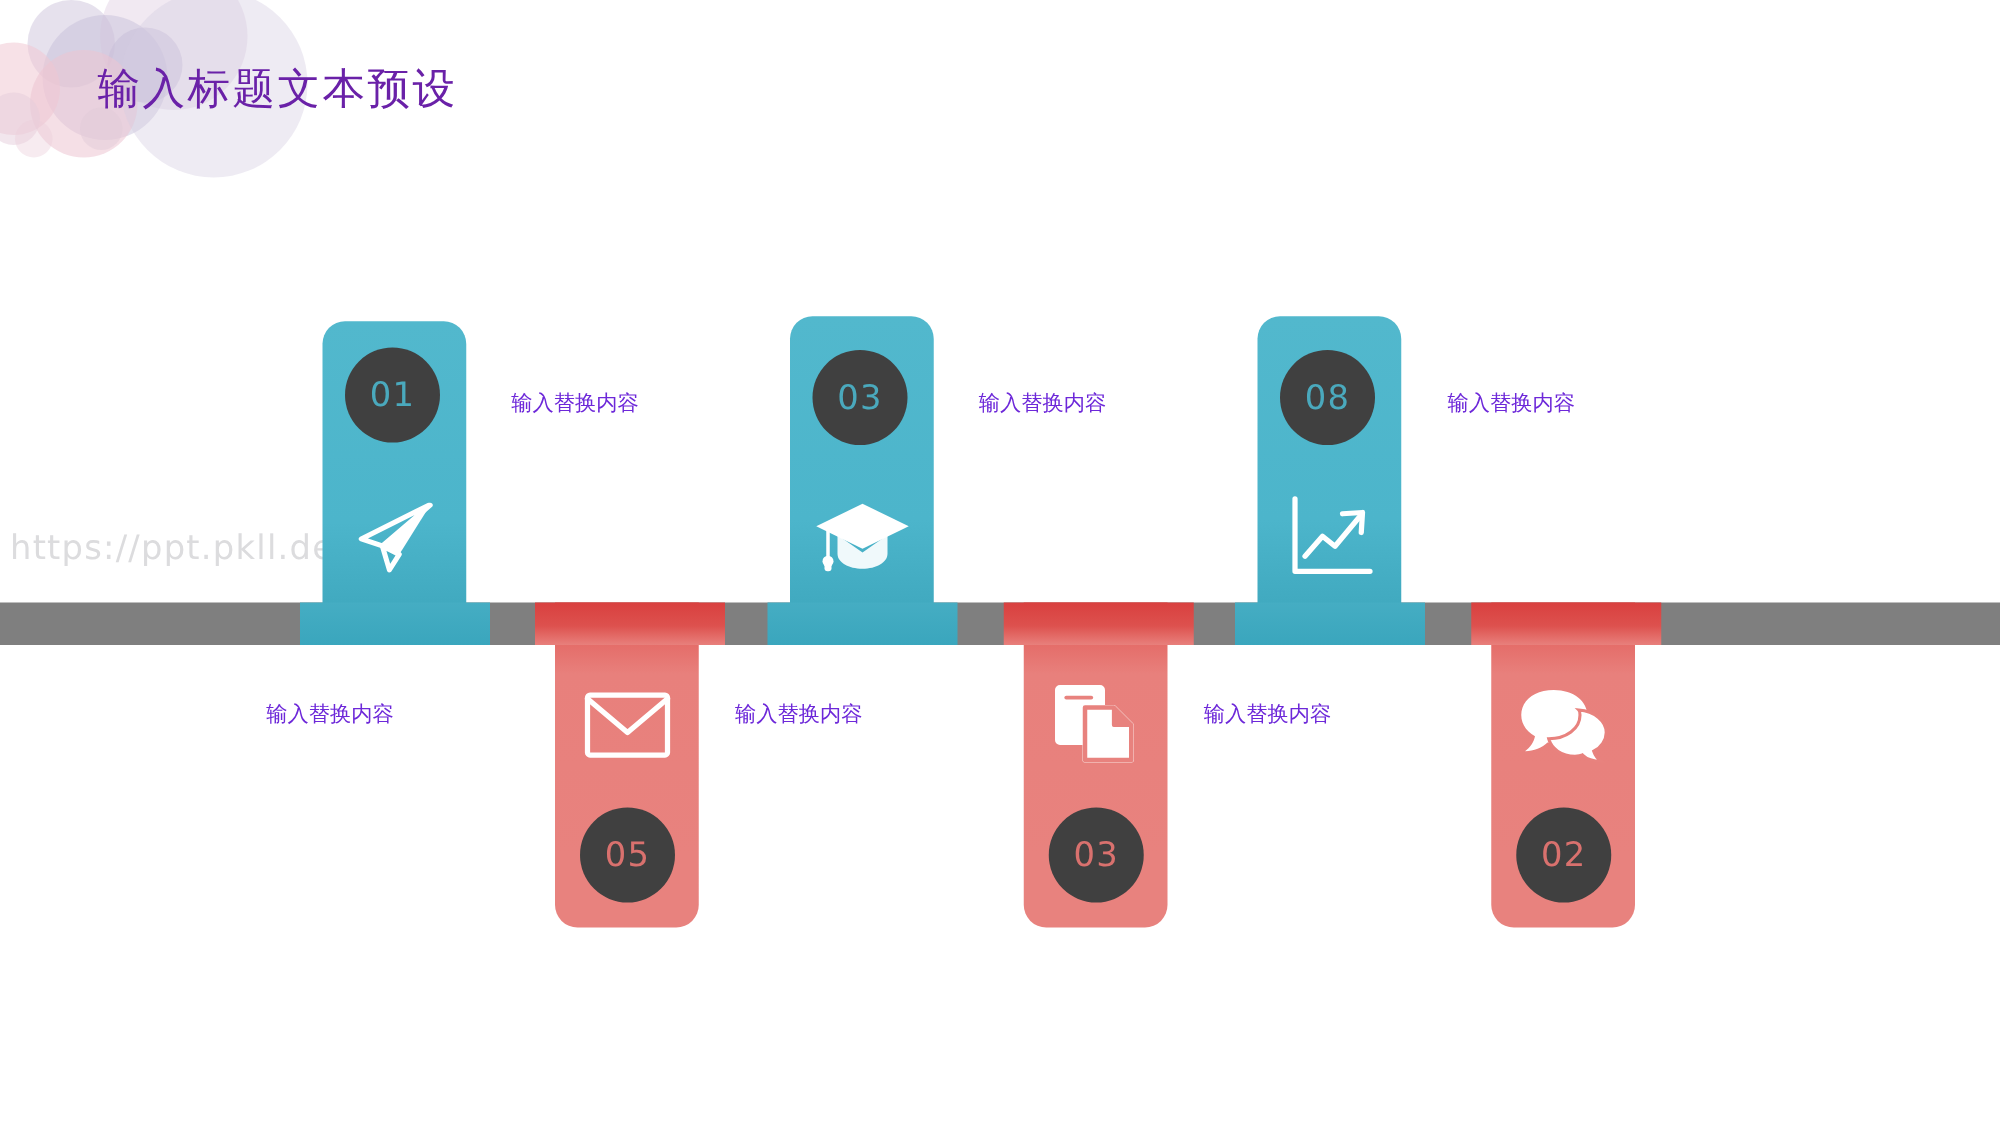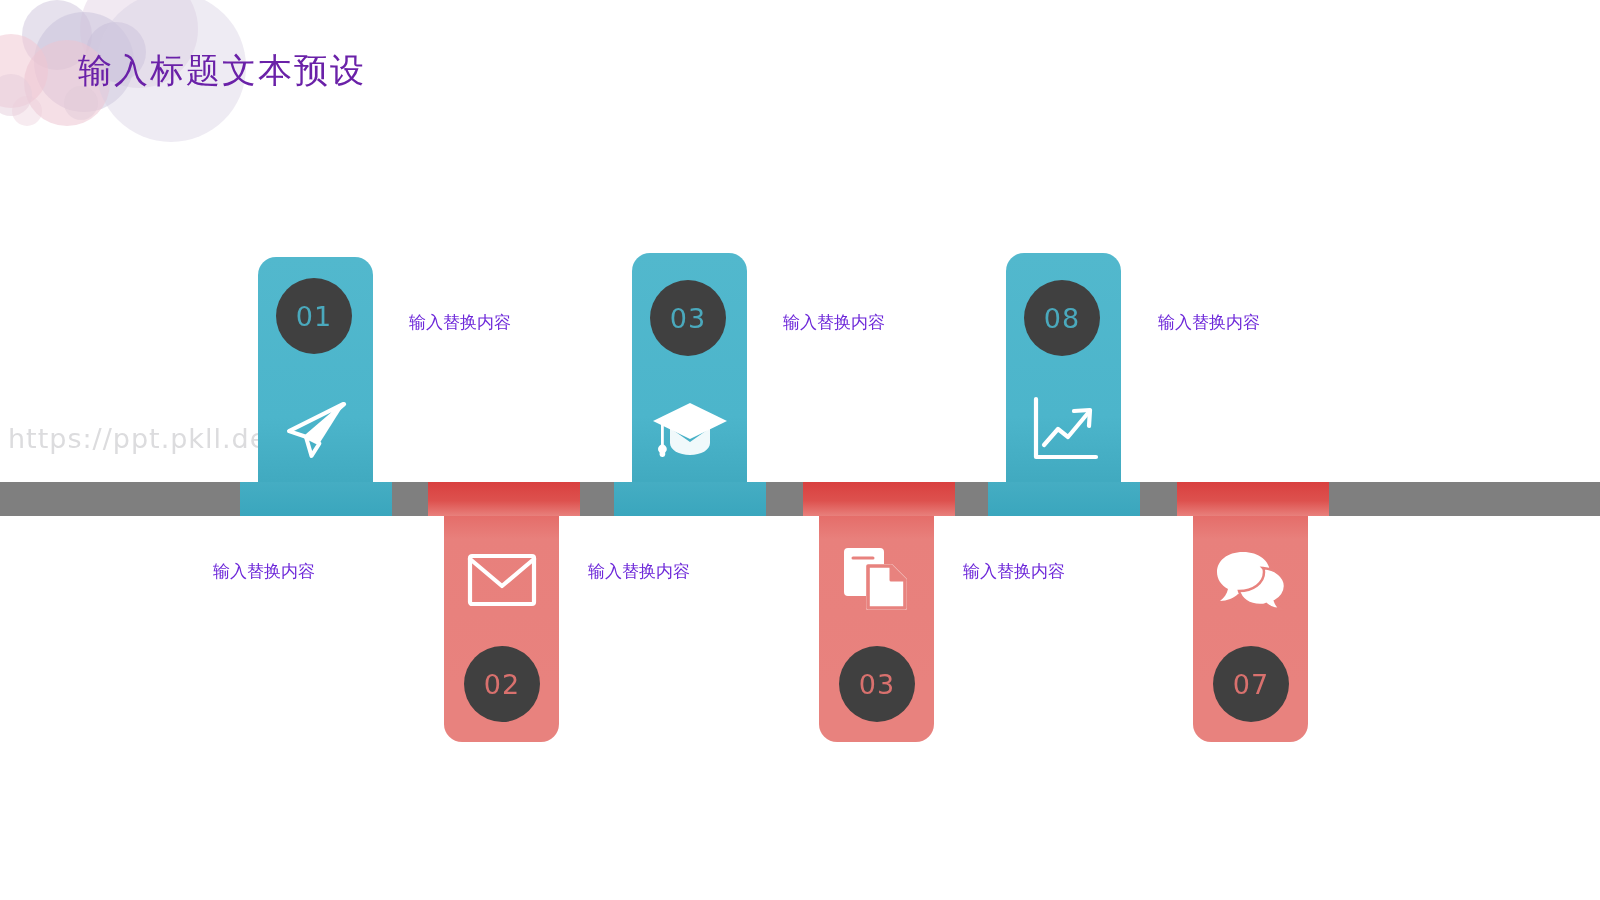--- a/index.html
+++ b/index.html
@@ -180,21 +180,21 @@
     </div>
     <div class="card down" style="left: 0px; top: 0px;">
       <div class="card-body" style="left: 444px; top: 482px; height: 260px;"></div>
       <div class="card-foot" style="left: 428px; top: 482px;"></div>
       <div class="card-icon" style="left: 444px; top: 540px; height: 80px;">
         <svg width="72" height="60" viewBox="0 0 72 60" fill="none" stroke="#ffffff" stroke-width="4.2" stroke-linejoin="round" stroke-linecap="round">
       <rect x="4" y="6" width="64" height="48" rx="2"></rect>
       <path d="M4 9 L36 36 L68 9"></path>
     </svg>
       </div>
-      <div class="num-circle" style="left: 464px; top: 646px;">02</div>
+      <div class="num-circle" style="left: 464px; top: 646px;">05</div>
       <div class="card-caption" style="left: 213px; top: 560px;">输入替换内容</div>
     </div>
     <div class="card up" style="left: 0px; top: 0px;">
       <div class="card-body" style="left: 632px; top: 253px; height: 263px;"></div>
       <div class="card-foot" style="left: 614px; top: 482px;"></div>
       <div class="card-icon" style="left: 632px; top: 390px; height: 80px;">
         <svg width="80" height="66" viewBox="0 0 80 66" fill="#ffffff" stroke="none">
       <path d="M40 6 L77 24 L40 42 L3 24 Z"></path>
       <path d="M20 31 L20 46 C20 53 29 58 40 58 C51 58 60 53 60 46 L60 31 L40 45 Z" opacity="0.92"></path>
       <rect x="11" y="26" width="2.8" height="24" rx="1.2"></rect>
@@ -235,16 +235,16 @@
     </div>
     <div class="card down" style="left: 0px; top: 0px;">
       <div class="card-body" style="left: 1193px; top: 482px; height: 260px;"></div>
       <div class="card-foot" style="left: 1177px; top: 482px;"></div>
       <div class="card-icon" style="left: 1193px; top: 540px; height: 80px;">
         <svg width="76" height="64" viewBox="0 0 76 64" fill="#ffffff" stroke="none">
       <path d="M30 4 C14 4 4 13 4 24 C4 31 8 37 15 41 C14 46 11 50 7 53 C14 53 21 50 25 46 C27 46 29 47 31 47 C47 47 57 37 57 25 C57 13 46 4 30 4 Z"></path>
       <path d="M50 20 C63 21 72 29 72 38 C72 44 68 50 62 53 C63 56 65 59 68 61 C62 61 56 59 53 56 C51 57 49 57 47 57 C36 57 28 51 26 43 C40 43 51 35 51 24 C51 23 51 21 50 20 Z" stroke="#e8827e" stroke-width="2.5"></path>
     </svg>
       </div>
-      <div class="num-circle" style="left: 1213px; top: 646px;">07</div>
+      <div class="num-circle" style="left: 1213px; top: 646px;">02</div>
       <div class="card-caption" style="left: 963px; top: 560px;">输入替换内容</div>
     </div>
   </div>
 
 </body></html>

